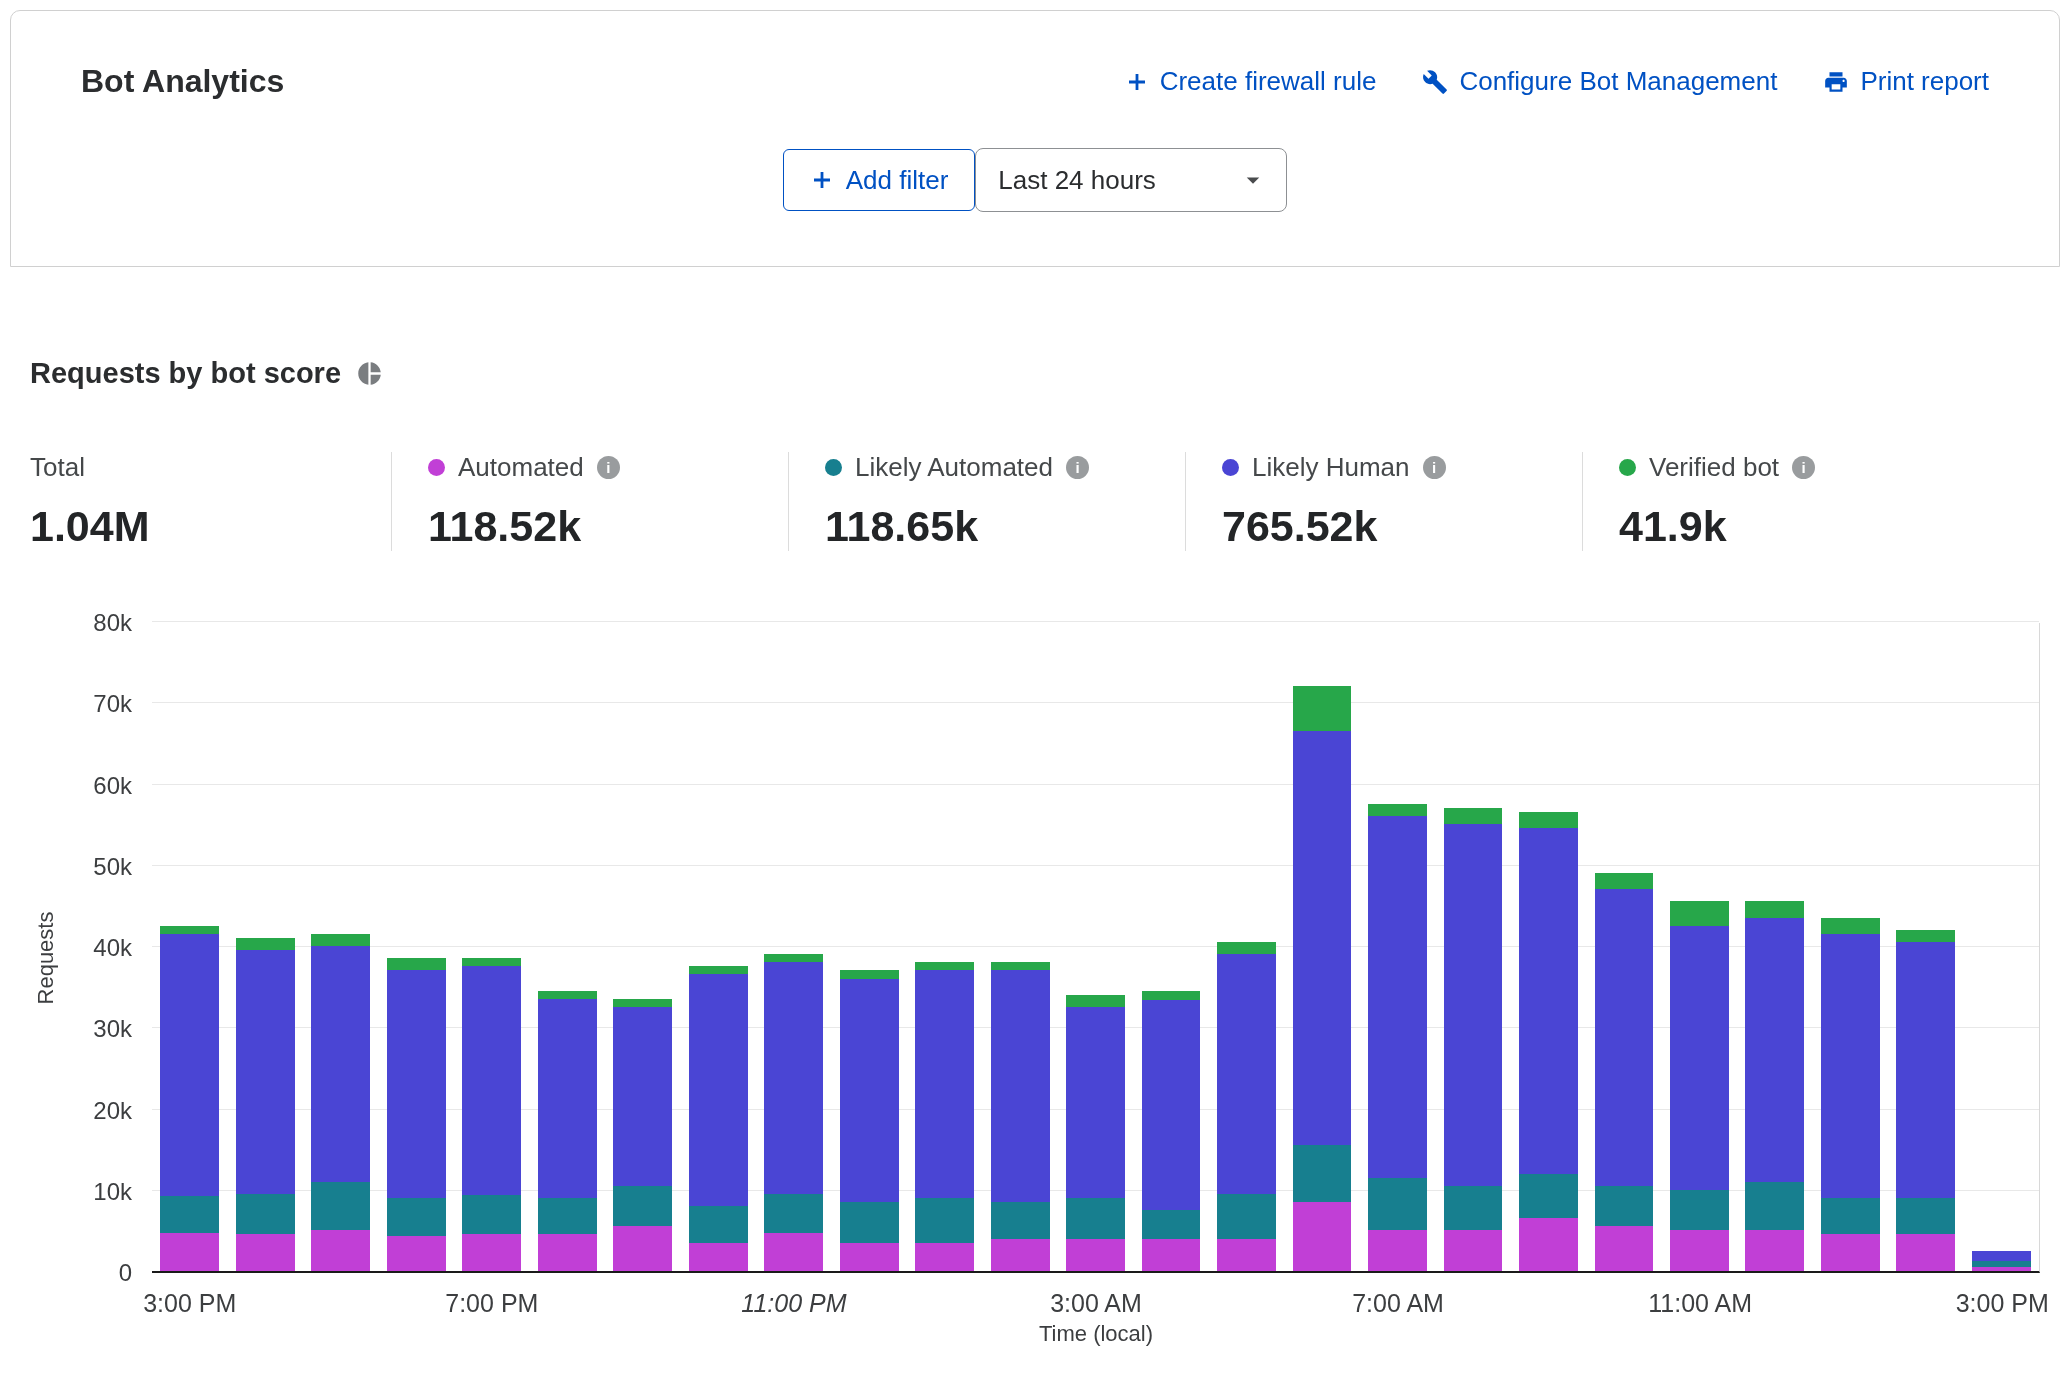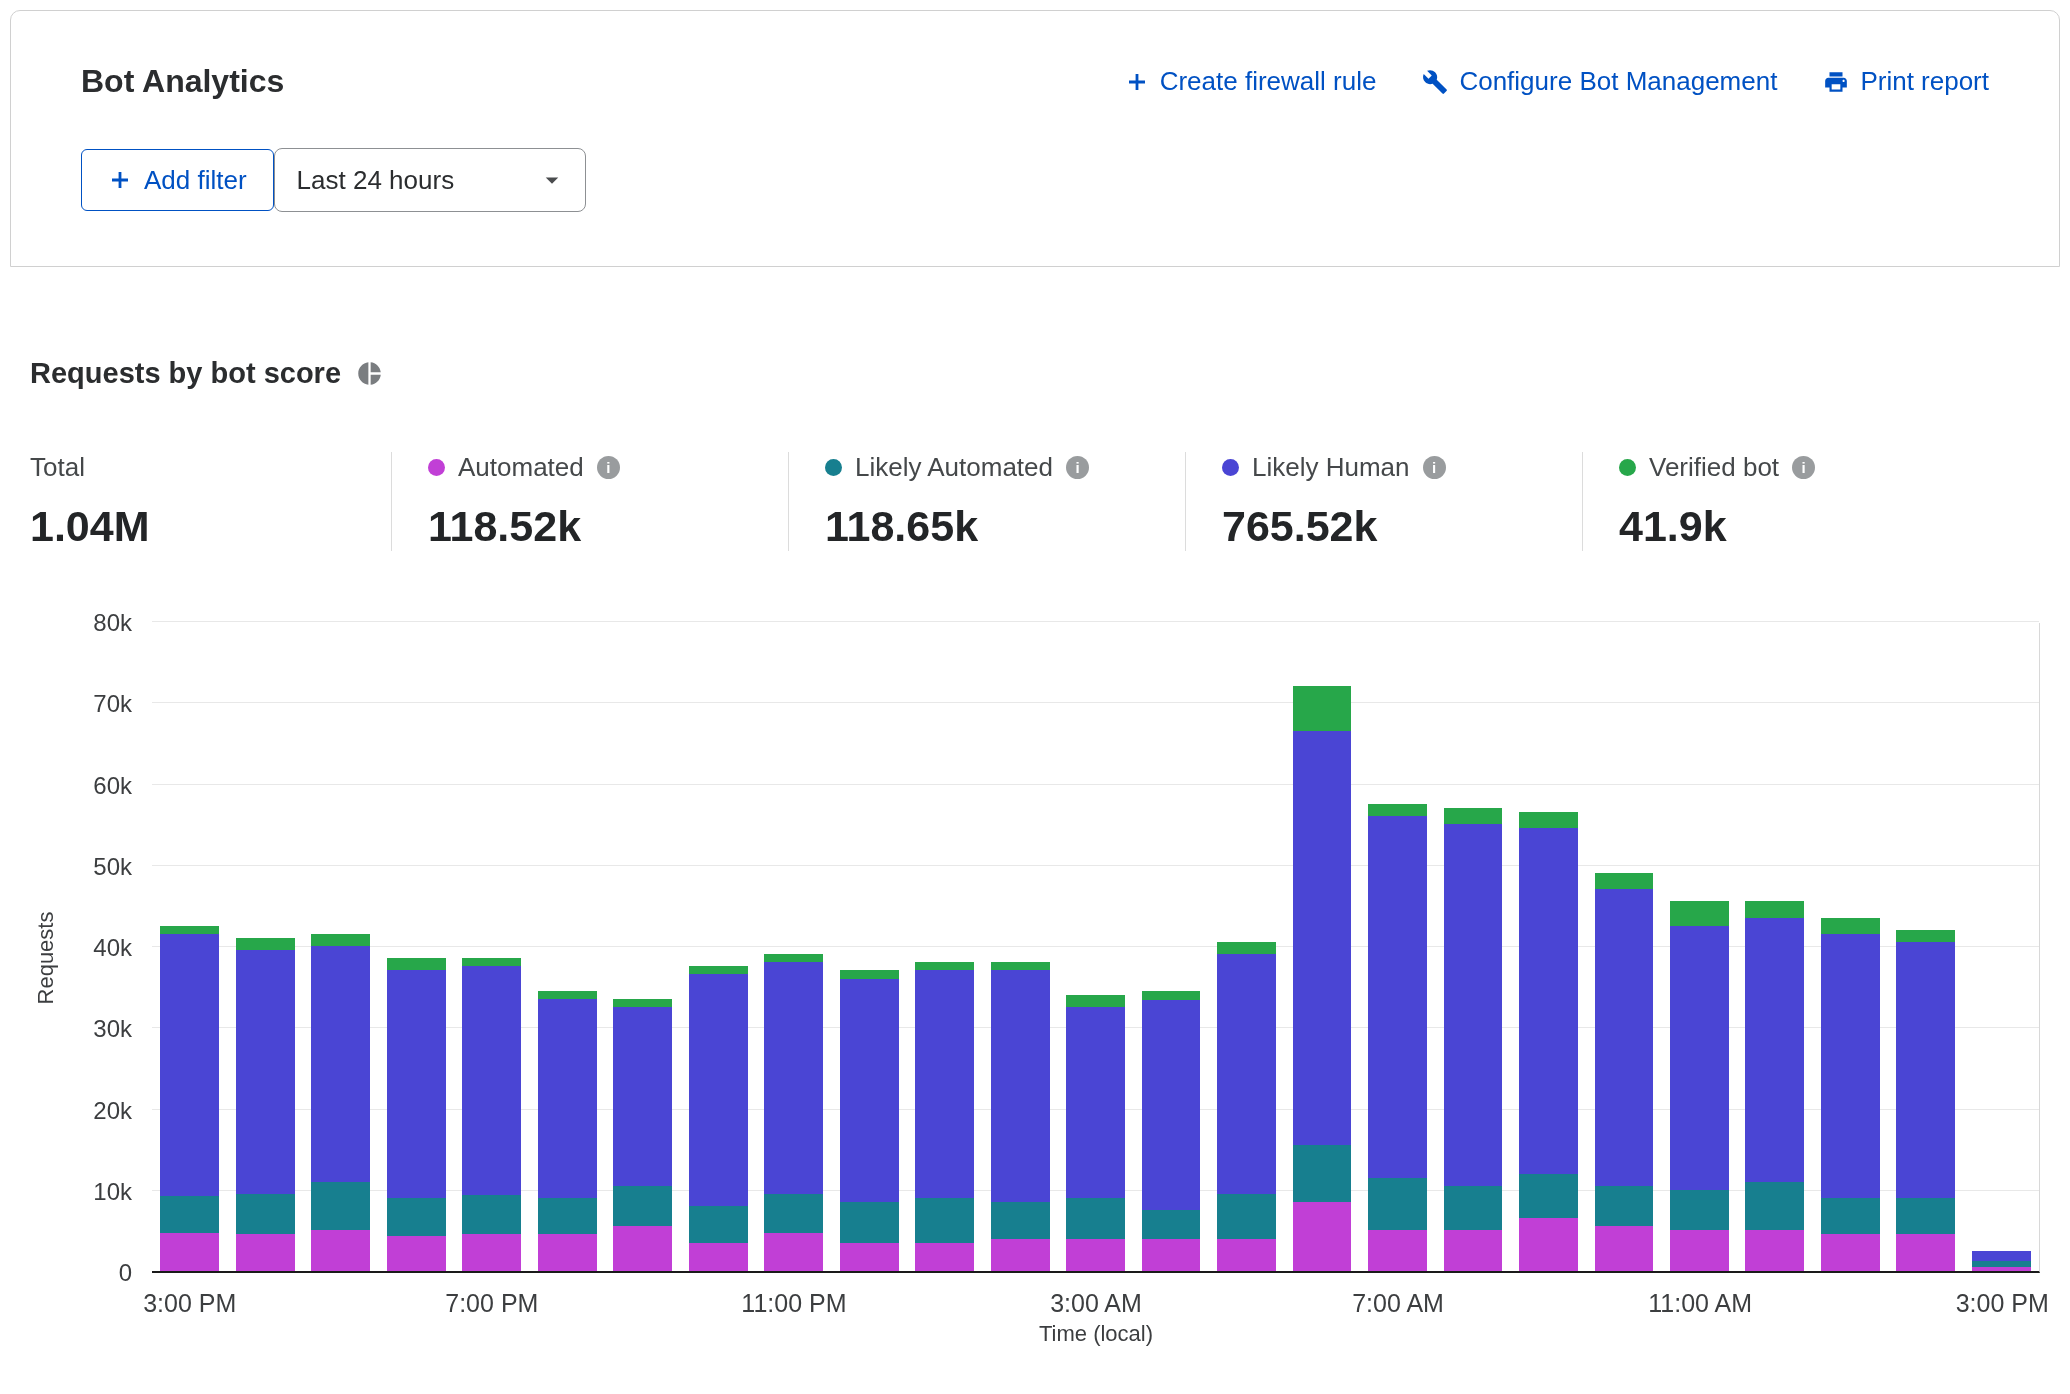--- a/index.html
+++ b/index.html
@@ -17,21 +17,21 @@
     background: #fff;
   }
   .panel-top-row { display: flex; justify-content: space-between; align-items: center; }
   .page-title { font-size: 32px; font-weight: 700; color: #2b2d2f; }
   .actions { display: flex; gap: 46px; align-items: center; }
   .action-link {
     color: #0051c3; font-size: 26px; display: flex; align-items: center; gap: 11px;
     cursor: pointer; white-space: nowrap;
   }
   .action-link svg { flex: 0 0 auto; }
-  .filter-row { display: flex; justify-content: flex-start; align-items: center; margin-top: 48px; }
+  .filter-row { display: flex; justify-content: center; align-items: center; margin-top: 48px; }
   .add-filter-btn {
     border: 1px solid #0051c3; color: #0051c3; background: #fff;
     font-size: 26px; padding: 0 26px; height: 62px; border-radius: 6px;
     display: flex; gap: 12px; align-items: center; cursor: pointer;
     font-family: "Liberation Sans", sans-serif;
   }
   .time-select {
     border: 1px solid #8d9093; border-radius: 8px; background: #fff;
     width: 312px; height: 64px; padding: 0 18px 0 22px;
     display: flex; align-items: center; justify-content: space-between;
@@ -397,21 +397,21 @@
                 <div class="seg" style="height: 5.6875px; background: rgb(23, 127, 143);"></div>
                 <div class="seg" style="height: 10.5625px; background: rgb(74, 69, 212);"></div>
               </div>
             </div>
           </div>
       </div>
     </div>
     <div class="x-ticks" id="xticks">
         <div class="x-tick-label" style="left: 2%;">3:00 PM</div>
         <div class="x-tick-label" style="left: 18%; text-align: center;">7:00 PM</div>
-        <div class="x-tick-label" style="left: 34%;">11:00 PM</div>
+        <div class="x-tick-label" style="left: 34%; font-style: italic;">11:00 PM</div>
         <div class="x-tick-label" style="left: 50%;">3:00 AM</div>
         <div class="x-tick-label" style="left: 66%;">7:00 AM</div>
         <div class="x-tick-label" style="left: 82%;">11:00 AM</div>
         <div class="x-tick-label" style="left: 98%;">3:00 PM</div>
       </div>
     <div class="x-axis-title">Time (local)</div>
   </div>
 </div>
 
 </body></html>

